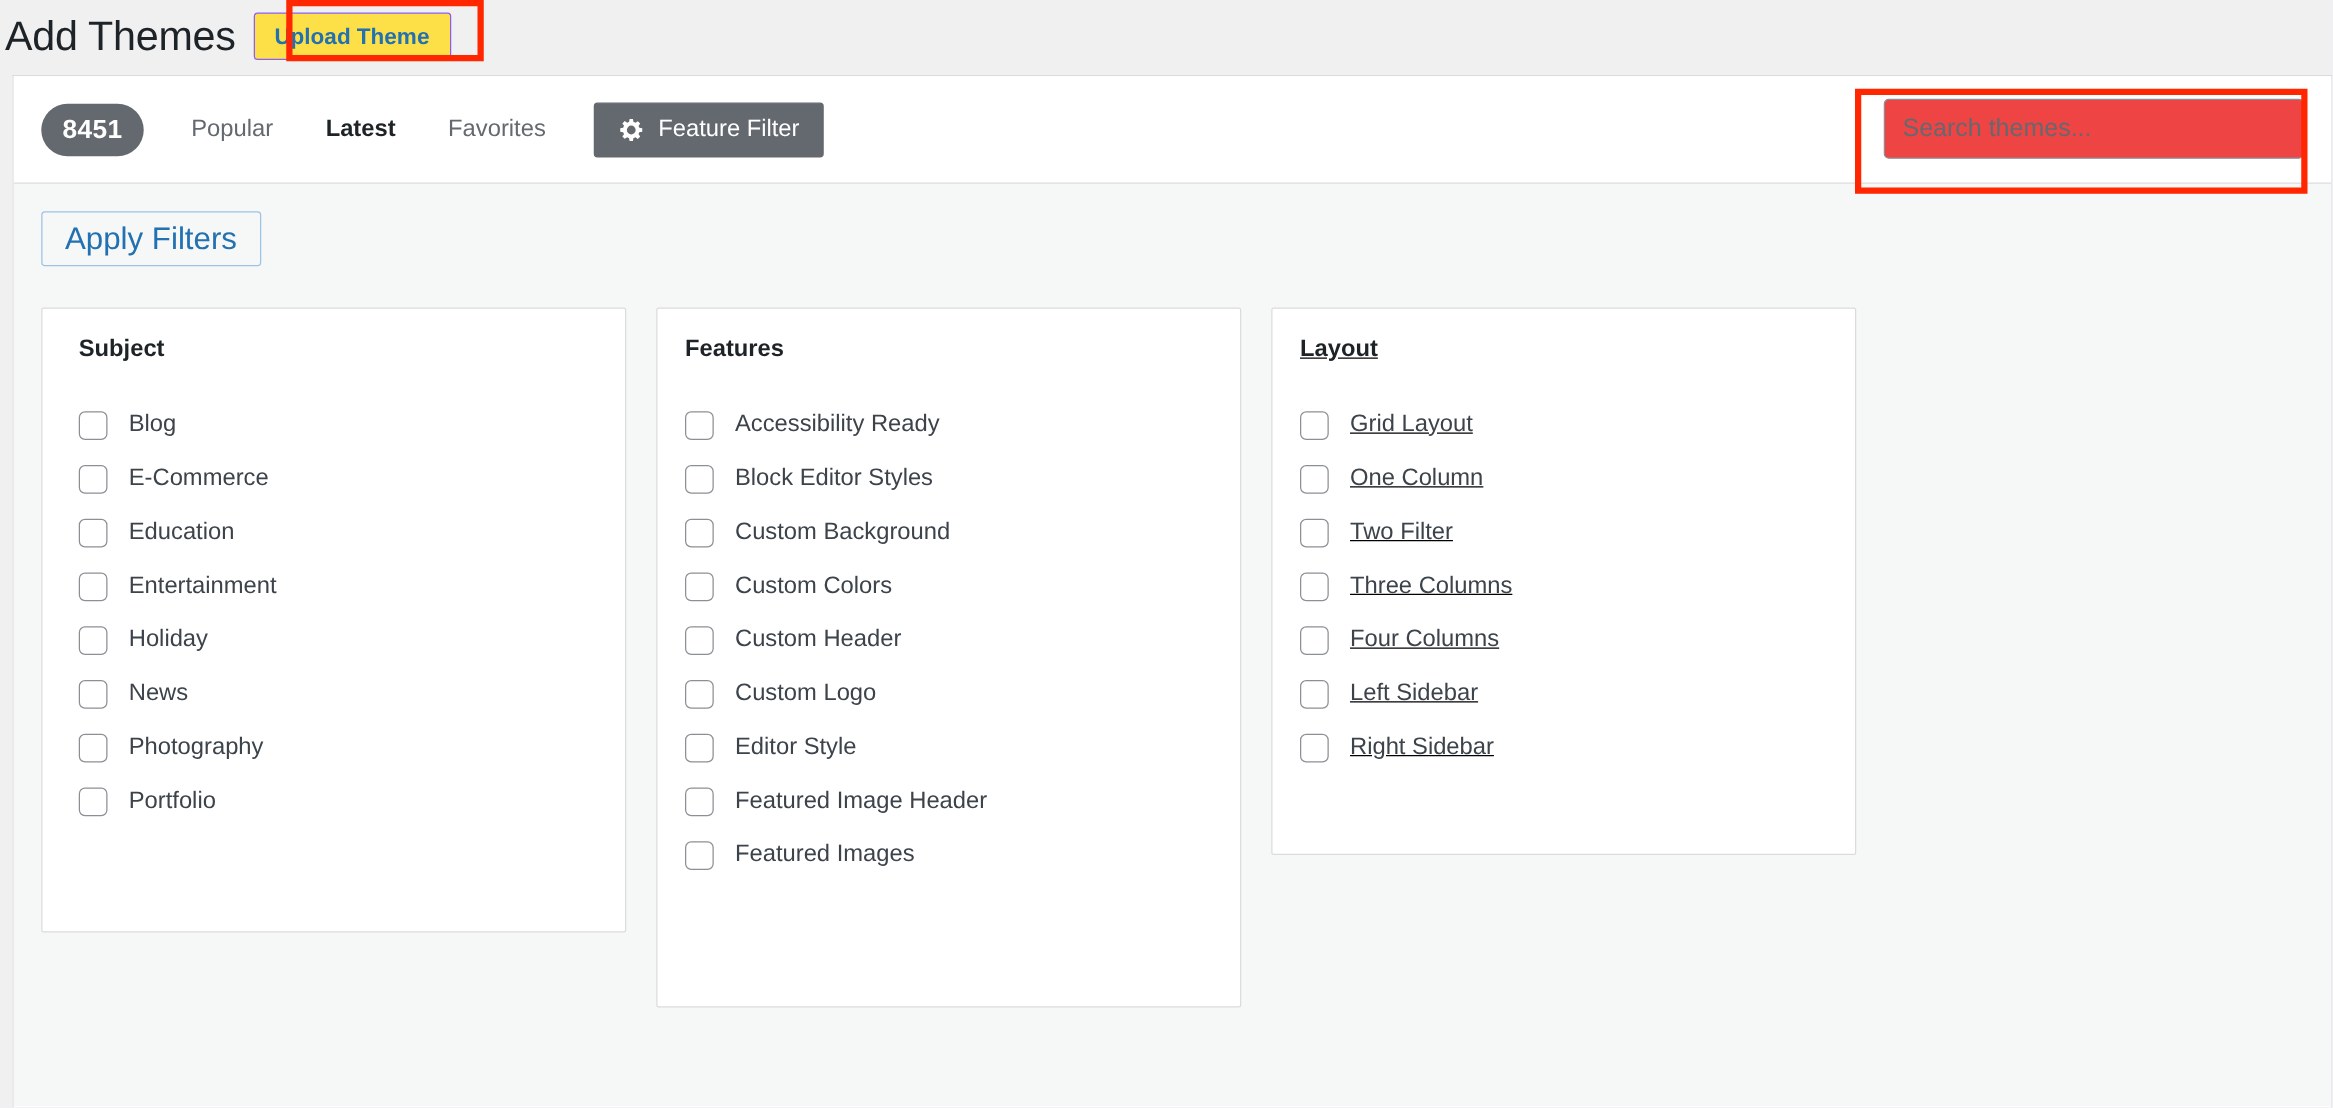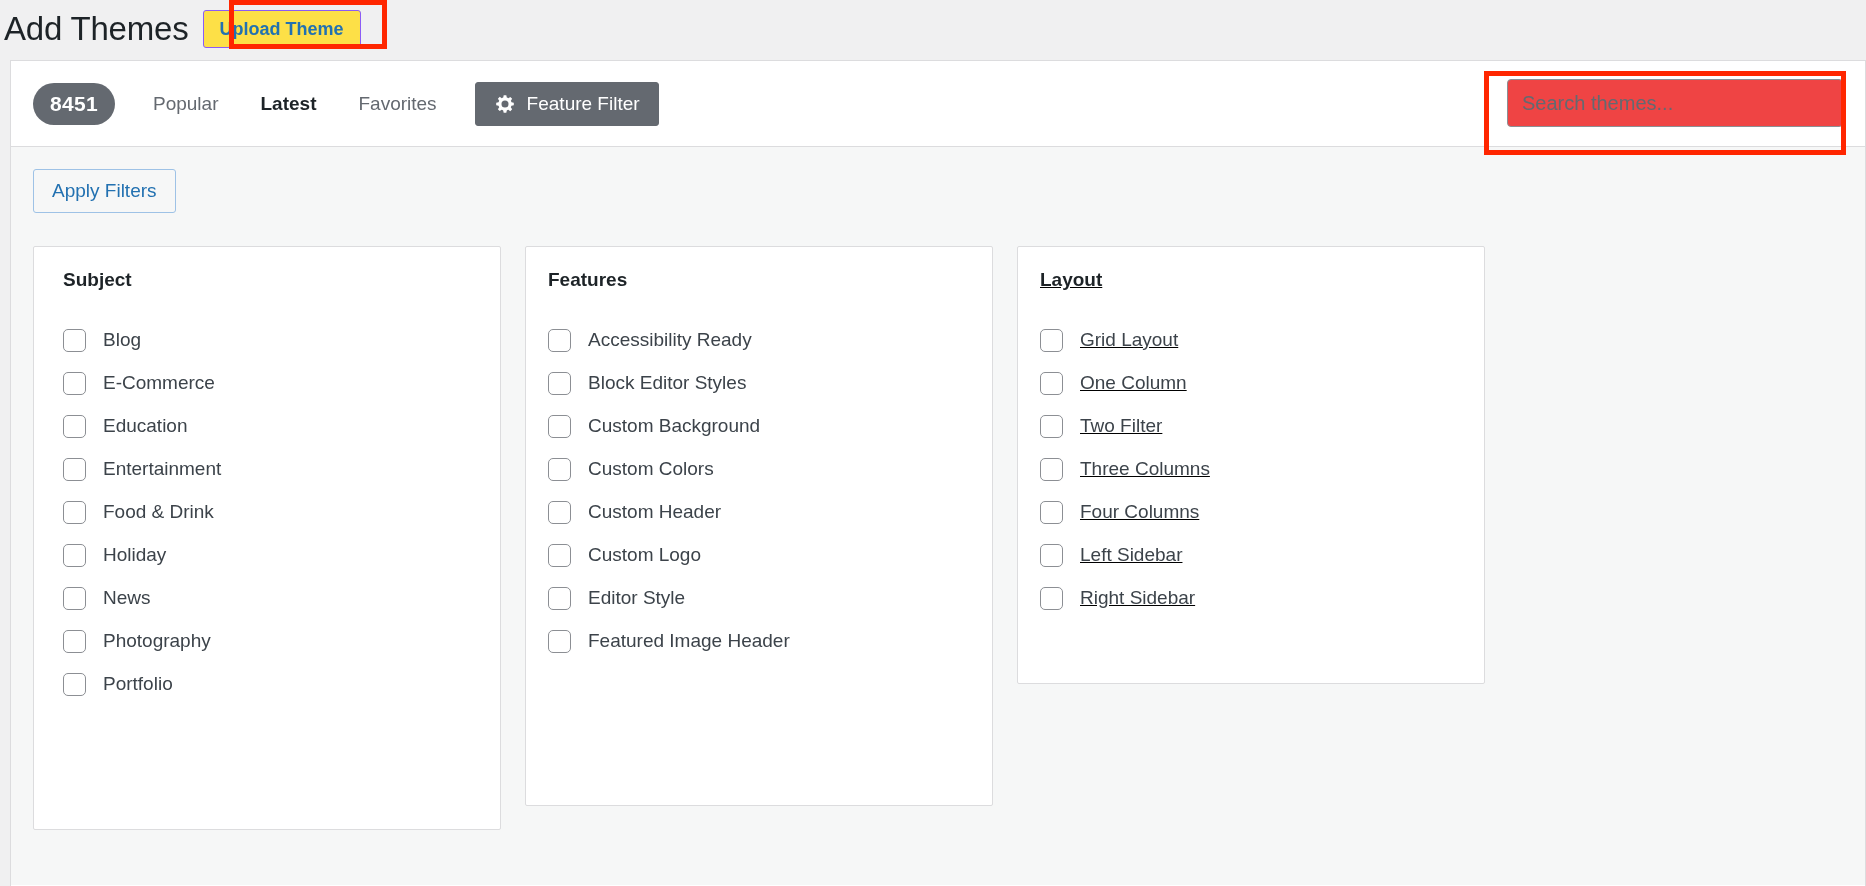--- a/index.html
+++ b/index.html
@@ -160,21 +160,21 @@
     padding: 22px 22px 0 22px;
     box-sizing: border-box;
     height: 738px;
   }
   .apply-filters-btn {
     display: inline-flex;
     align-items: center;
     justify-content: center;
     height: 44px;
     padding: 0 18px;
-    font-size: 19px;
+    font-size: 25px;
     font-weight: 400;
     color: #2271b1;
     background: #f6f7f7;
     border: 1px solid #9ec2e6;
     border-radius: 3px;
     box-sizing: border-box;
     cursor: pointer;
     white-space: nowrap;
   }
 
@@ -186,21 +186,21 @@
   }
   .filter-group {
     background: #ffffff;
     border: 1px solid #dcdcde;
     border-radius: 2px;
     box-sizing: border-box;
     padding: 22px 22px 26px 22px;
     width: 468px;
     flex: 0 0 auto;
   }
-  .filter-group.group-subject { height: 584px; padding-left: 29px; }
+  .filter-group.group-subject { height: 500px; padding-left: 29px; }
   .filter-group.group-features { height: 560px; }
   .filter-group.group-layout  { height: 438px; text-decoration: underline; }
 
   .group-title {
     font-size: 19px;
     font-weight: 700;
     color: #1d2327;
     margin: 0 0 27px 0;
     line-height: 1.2;
   }
@@ -291,24 +291,20 @@
           <label class="option-row">
             <span class="cbox"></span>
             <span class="option-label">Education</span>
           </label>
           <label class="option-row">
             <span class="cbox"></span>
             <span class="option-label">Entertainment</span>
           </label>
           <label class="option-row">
             <span class="cbox"></span>
-            <span class="option-label">Food &amp; Drink</span>
-          </label>
-          <label class="option-row">
-            <span class="cbox"></span>
             <span class="option-label">Holiday</span>
           </label>
           <label class="option-row">
             <span class="cbox"></span>
             <span class="option-label">News</span>
           </label>
           <label class="option-row">
             <span class="cbox"></span>
             <span class="option-label">Photography</span>
           </label>
@@ -344,20 +340,24 @@
             <span class="cbox"></span>
             <span class="option-label">Custom Logo</span>
           </label>
           <label class="option-row">
             <span class="cbox"></span>
             <span class="option-label">Editor Style</span>
           </label>
           <label class="option-row">
             <span class="cbox"></span>
             <span class="option-label">Featured Image Header</span>
+          </label>
+          <label class="option-row">
+            <span class="cbox"></span>
+            <span class="option-label">Featured Images</span>
           </label>
         </div>
 
         <div class="filter-group group-layout">
           <div class="group-title">Layout</div>
           <label class="option-row">
             <span class="cbox"></span>
             <span class="option-label">Grid Layout</span>
           </label>
           <label class="option-row">

